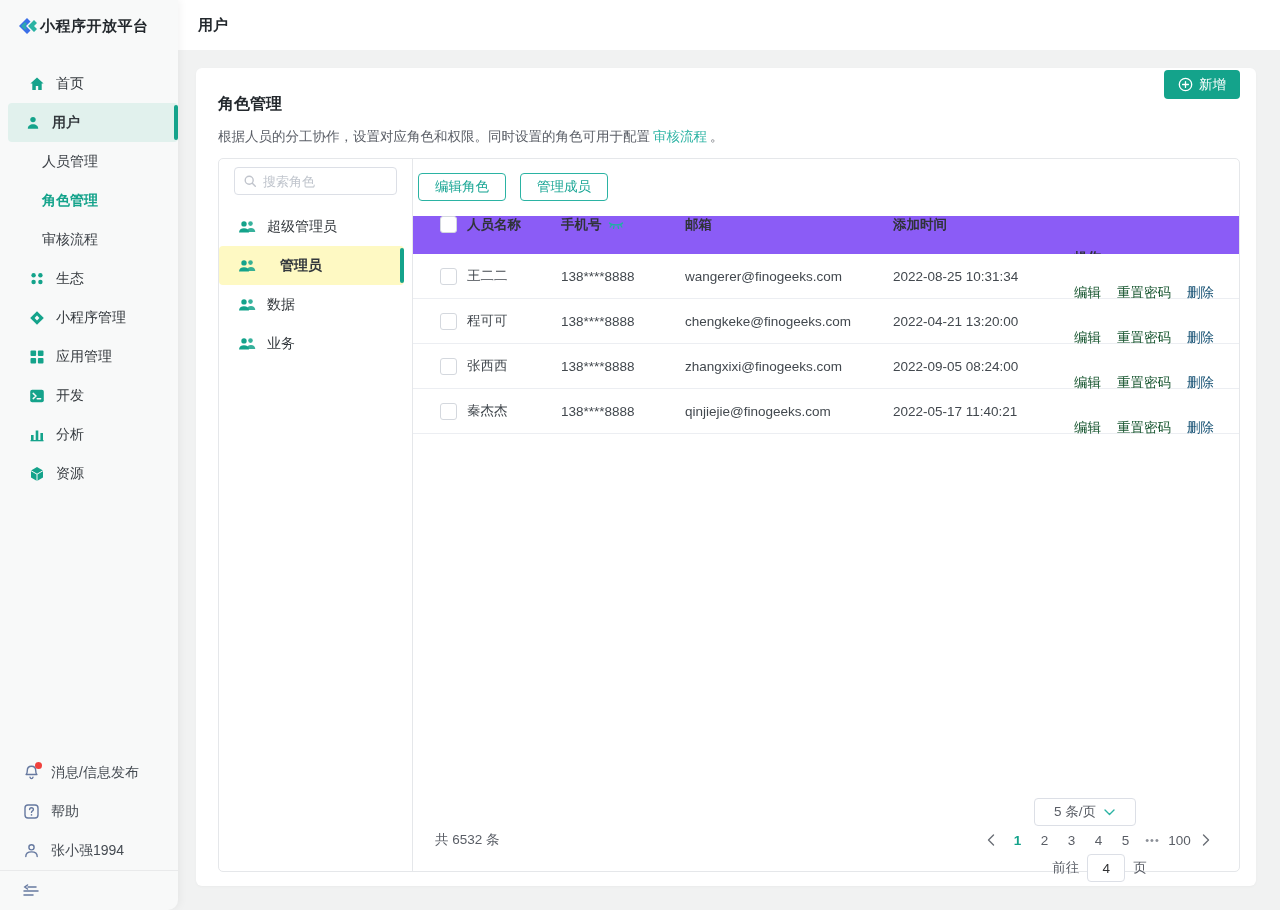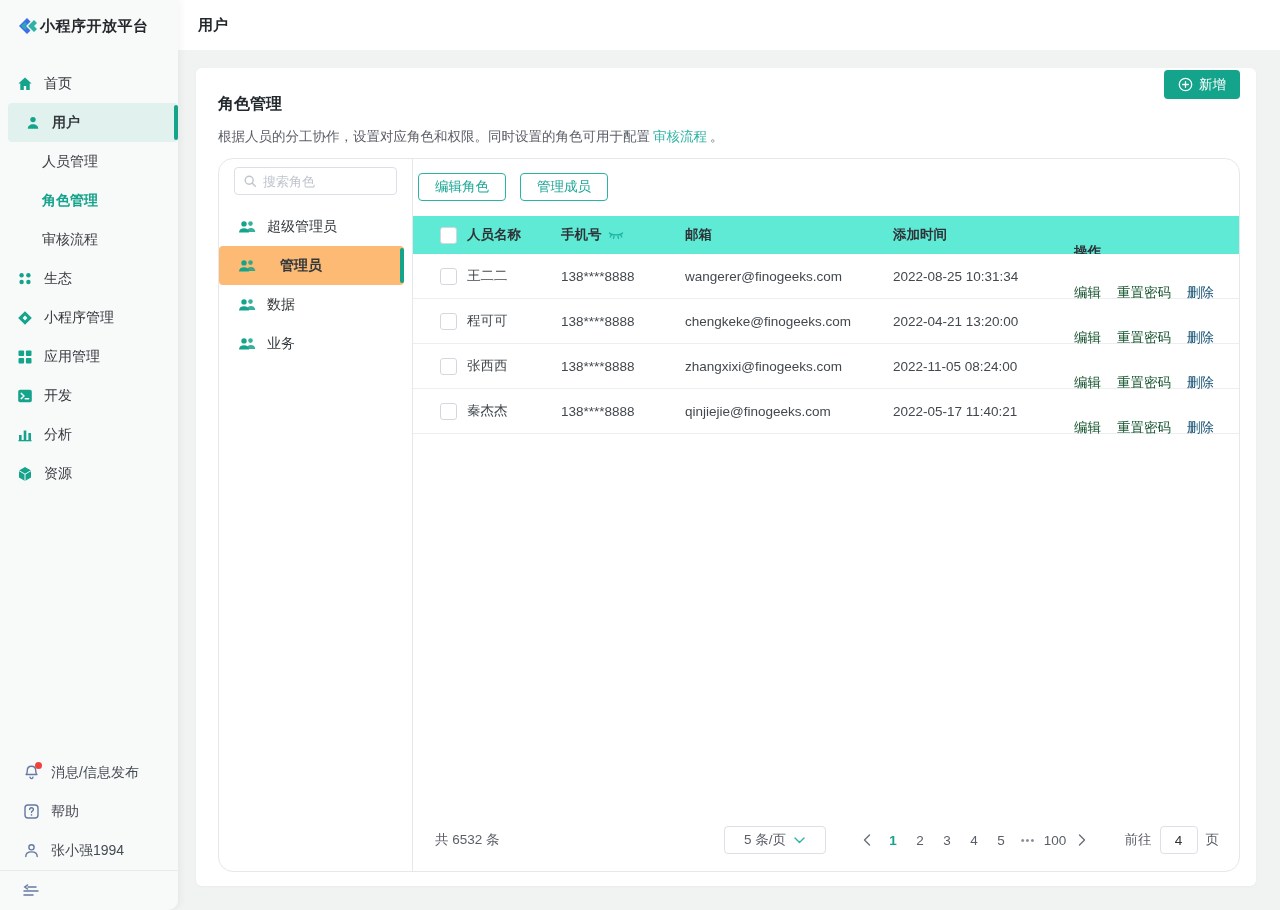--- a/index.html
+++ b/index.html
@@ -14,21 +14,21 @@
     width:178px; height:910px; background:#f8f9f9; flex:0 0 178px;
     display:flex; flex-direction:column;
     box-shadow:2px 0 8px rgba(0,0,0,.05);
     border-radius:0 0 10px 0; z-index:5;
   }
   .logo-row { display:flex; align-items:center; gap:0; padding:13px 0 13px 14px; }
   .logo-title { font-weight:bold; font-size:15px; color:#23282d; letter-spacing:.5px; }
   .nav { margin-top:12px; }
   .nav-item {
     height:39px; display:flex; align-items:center; gap:11px;
-    padding-left:16px; color:#33383d; cursor:pointer; position:relative;
+    padding-left:28px; color:#33383d; cursor:pointer; position:relative;
   }
   .nav-item .nav-icon { width:17px; height:17px; display:flex; align-items:center; justify-content:center; color:#14a38b; }
   .nav-item.active {
     background:#e1f1ed; margin:0 0 0 8px; border-radius:4px; font-weight:bold;
     padding-left:16px;
   }
   .nav-item.active::after {
     content:""; position:absolute; right:0; top:2px; bottom:2px; width:4px;
     background:#14a38b; border-radius:3px;
   }
@@ -60,50 +60,50 @@
   .card-title { font-size:16px; font-weight:bold; color:#23282d; }
   .card-desc { margin-top:13px; font-size:13.5px; color:#5a5e66; }
   .desc-link { color:#2bb3a3; cursor:pointer; margin:0 3px; }
   .add-btn {
     position:absolute; top:2px; right:16px; height:29px; padding:0 14px;
     background:#14a38b; color:#fff; border:none; border-radius:4px;
     display:flex; align-items:center; gap:6px; font-size:13.5px; cursor:pointer;
     font-family:inherit;
   }
   
-  .panel { margin-top:12px; border:1px solid #e5e7ea; border-radius:15px; flex:1; display:flex; min-height:0; }
+  .panel { margin-top:12px; border:1px solid #e5e7ea; border-radius:5px; flex:1; display:flex; min-height:0; }
   .roles-col { width:194px; flex:0 0 194px; border-right:1px solid #e5e7ea; padding-top:8px; }
   .search-box {
     margin:0 15px 12px 15px; height:28px; border:1px solid #dcdfe6; border-radius:4px;
     display:flex; align-items:center; padding:0 8px; gap:6px; background:#fff;
   }
   .search-box input {
     border:none; outline:none; width:100%; font-size:13px; color:#303133;
     font-family:inherit; background:transparent;
   }
   .search-box input::placeholder { color:#bfc4cc; }
   .role-item {
     height:39px; display:flex; align-items:center; gap:11px; padding-left:19px;
     color:#33383d; cursor:pointer; position:relative; margin-right:8px;
   }
   .role-item .role-icon { width:18px; height:16px; color:#14a38b; display:flex; }
-  .role-item.selected { background:#fdba74; border-radius:4px; font-weight:bold;gap:24px; }
+  .role-item.selected { background:#fef9c3; border-radius:4px; font-weight:bold;gap:24px; }
   .role-item.selected::after {
     content:""; position:absolute; right:0; top:2px; bottom:2px; width:4px;
     background:#14a38b; border-radius:3px;
   }
   
   .table-col { flex:1; display:flex; flex-direction:column; min-width:0; }
   .toolbar { display:flex; gap:14px; margin:14px 0 15px 5px; }
   .ghost-btn {
     height:28px; padding:0 16px; background:#fff; border:1px solid #2bb3a3;
     color:#1aa695; border-radius:4px; font-size:13.5px; cursor:pointer; font-family:inherit;
   }
   .t-head {
-    height:38px; background:#5eead4; display:flex; align-items:center;
+    height:38px; background:#8b5cf6; display:flex; align-items:flex-start;
     font-weight:bold; font-size:13.5px; color:#2f3338;
   }
   .t-row {
     height:45px; display:flex; align-items:center; font-size:13.5px; color:#42484e;
     border-bottom:1px solid #eceef2; background:#fff;
   }
   .col-check { width:44px; flex:0 0 44px; display:flex; justify-content:flex-end; }
   .col-name  { width:104px; flex:0 0 104px; padding-left:10px; }
   .col-phone { width:124px; flex:0 0 124px; display:flex; align-items:center; gap:6px; }
   .col-email { width:208px; flex:0 0 208px; }
@@ -114,21 +114,21 @@
     background:#fff; cursor:pointer;
   }
   .act-link { color:#14532d; cursor:pointer;font-family:Liberation Mono, monospace; }
   .act-danger { color:#0c4a6e; cursor:pointer; }
   .eye-icon { display:flex; color:#1db3a0; }
   
   .pagination {
     margin-top:auto; height:58px; display:flex; align-items:center;
     padding:0 20px 4px 22px; font-size:13.5px; color:#5a5e66;
   }
-  .pg-right { margin-left:auto; display:flex; align-items:center; }
+  .pg-right { margin-left:auto; display:flex; align-items:center;flex-direction:column; }
   .size-select {
     width:102px; height:28px; border:1px solid #dcdfe6; border-radius:4px;
     display:flex; align-items:center; justify-content:center; gap:8px;
     cursor:pointer; color:#5a5e66; background:#fff;
   }
   .pager { display:flex; align-items:center; margin-left:28px; }
   .pg-btn { width:26px; height:28px; display:flex; align-items:center; justify-content:center; cursor:pointer; color:#6a6e76; }
   .pg-num { min-width:27px; height:28px; display:flex; align-items:center; justify-content:center; cursor:pointer; color:#5a5e66; }
   .pg-num.current { color:#14a38b; font-weight:bold; }
   .pg-dots { min-width:27px; text-align:center; letter-spacing:1px; color:#8a8e96; font-size:11px; }
@@ -426,21 +426,21 @@
             </div>
           </div>
 
           <div class="t-row">
             <div class="col-check">
                 <span class="checkbox"></span>
               </div>
             <div class="col-name">张西西</div>
             <div class="col-phone">138****8888</div>
             <div class="col-email">zhangxixi@finogeeks.com</div>
-            <div class="col-time">2022-11-05 08:24:00</div>
+            <div class="col-time">2022-09-05 08:24:00</div>
             <div class="col-actions">
               <span class="act-link">编辑</span>
               <span class="act-link">重置密码</span>
               <span class="act-danger">删除</span>
             </div>
           </div>
 
           <div class="t-row">
             <div class="col-check">
                 <span class="checkbox"></span>

